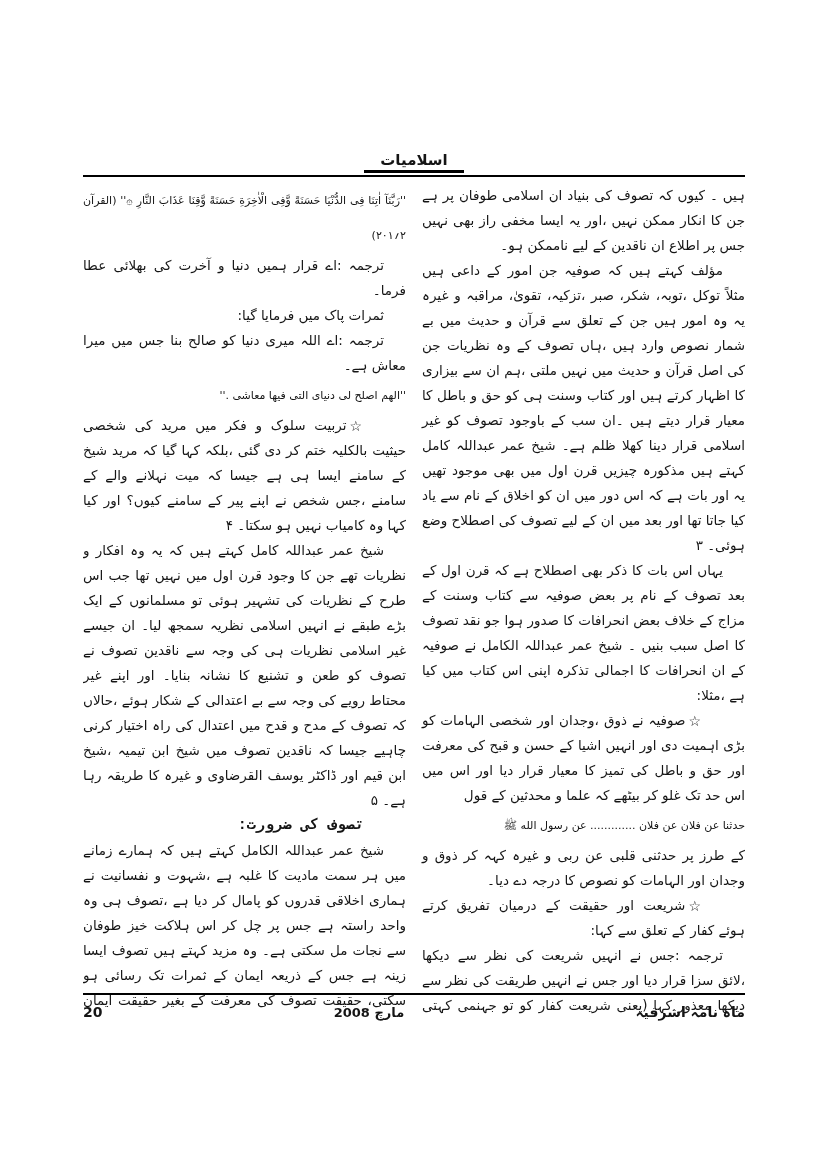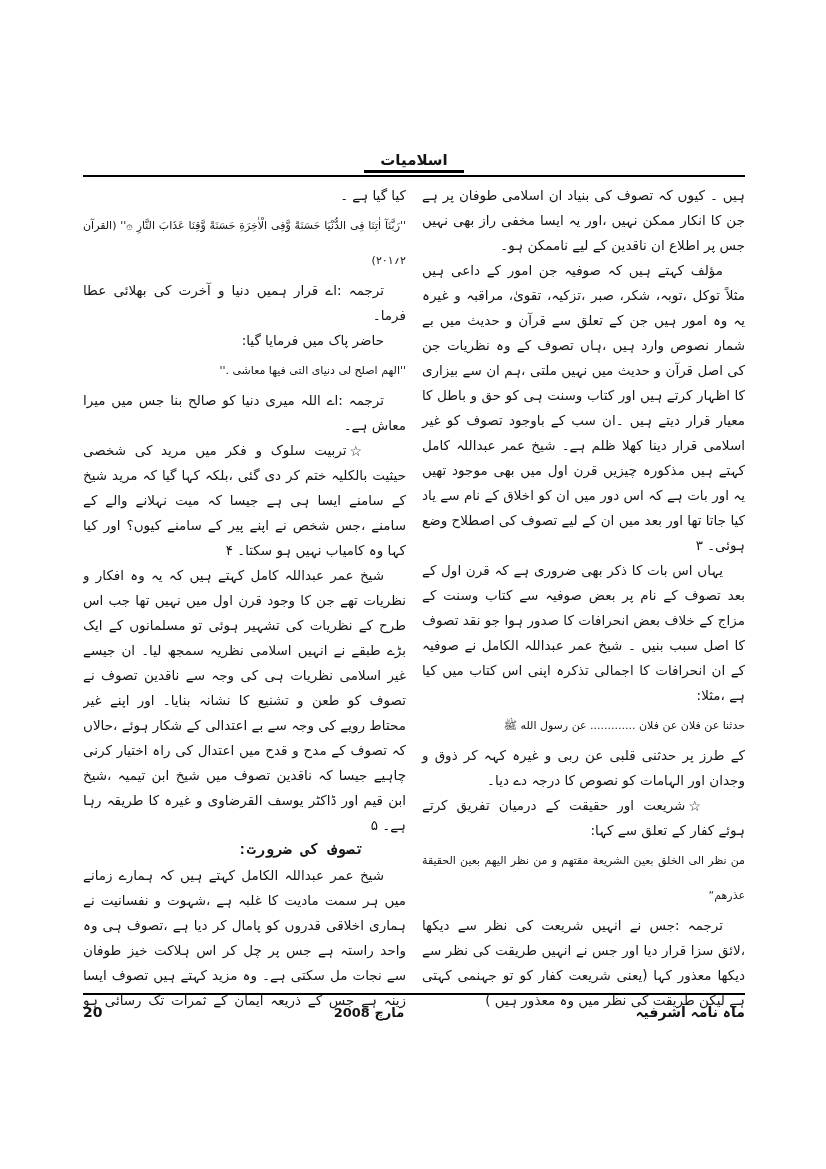--- a/index.html
+++ b/index.html
@@ -66,36 +66,35 @@
     <div class="masthead">
       <span class="title">اسلامیات</span>
     </div>
     <div class="top-rule"></div>
 
     <div class="columns">
 
       <div class="col">
         <p class="para">ہیں ۔ کیوں کہ تصوف کی بنیاد ان اسلامی طوفان پر ہے جن کا انکار ممکن نہیں ،اور یہ ایسا مخفی راز بھی نہیں جس پر اطلاع ان ناقدین کے لیے ناممکن ہو۔</p>
         <p class="para indent">مؤلف کہتے ہیں کہ صوفیہ جن امور کے داعی ہیں مثلاً توکل ،توبہ، شکر، صبر ،تزکیہ، تقویٰ، مراقبہ و غیرہ یہ وہ امور ہیں جن کے تعلق سے قرآن و حدیث میں بے شمار نصوص وارد ہیں ،ہاں تصوف کے وہ نظریات جن کی اصل قرآن و حدیث میں نہیں ملتی ،ہم ان سے بیزاری کا اظہار کرتے ہیں اور کتاب وسنت ہی کو حق و باطل کا معیار قرار دیتے ہیں ۔ان سب کے باوجود تصوف کو غیر اسلامی قرار دینا کھلا ظلم ہے۔ شیخ عمر عبداللہ کامل کہتے ہیں مذکورہ چیزیں قرن اول میں بھی موجود تھیں یہ اور بات ہے کہ اس دور میں ان کو اخلاق کے نام سے یاد کیا جاتا تھا اور بعد میں ان کے لیے تصوف کی اصطلاح وضع ہوئی۔ ۳</p>
-        <p class="para indent">یہاں اس بات کا ذکر بھی ضروری ہے کہ قرن اول کے بعد تصوف کے نام پر بعض صوفیہ سے کتاب وسنت کے مزاج کے خلاف بعض انحرافات کا صدور ہوا جو نقد تصوف کا اصل سبب بنیں ۔ شیخ عمر عبداللہ الکامل نے صوفیہ کے ان انحرافات کا اجمالی تذکرہ اپنی اس کتاب میں کیا ہے ،مثلا:</p>
+        <p class="para indent">یہاں اس بات کا ذکر بھی اصطلاح ہے کہ قرن اول کے بعد تصوف کے نام پر بعض صوفیہ سے کتاب وسنت کے مزاج کے خلاف بعض انحرافات کا صدور ہوا جو نقد تصوف کا اصل سبب بنیں ۔ شیخ عمر عبداللہ الکامل نے صوفیہ کے ان انحرافات کا اجمالی تذکرہ اپنی اس کتاب میں کیا ہے ،مثلا:</p>
+        <p class="para indent"><span class="star">☆</span><span>صوفیہ نے ذوق ،وجدان اور شخصی الہامات کو بڑی اہمیت دی اور انہیں اشیا کے حسن و قبح کی معرفت اور حق و باطل کی تمیز کا معیار قرار دیا اور اس میں اس حد تک غلو کر بیٹھے کہ علما و محدثین کے قول</span></p>
         <p class="para arabic">حدثنا عن فلان عن فلان ............. عن رسول الله ﷺ</p>
         <p class="para">کے طرز پر حدثنی قلبی عن ربی و غیرہ کہہ کر ذوق و وجدان اور الہامات کو نصوص کا درجہ دے دیا۔</p>
         <p class="para indent"><span class="star">☆</span><span>شریعت اور حقیقت کے درمیان تفریق کرتے ہوئے کفار کے تعلق سے کہا:</span></p>
-        <p class="para arabic">من نظر الی الخلق بعین الشریعة مقتهم و من نظر الیهم بعین الحقیقة عذرهم“</p>
         <p class="para indent">ترجمہ :جس نے انہیں شریعت کی نظر سے دیکھا ،لائق سزا قرار دیا اور جس نے انہیں طریقت کی نظر سے دیکھا معذور کہا (یعنی شریعت کفار کو تو جہنمی کہتی ہے لیکن طریقت کی نظر میں وہ معذور ہیں )</p>
 
       </div>
 
       <div class="col">
-        <p class="para">کیا گیا ہے ۔</p>
         <p class="para arabic">''رَبَّنَآ اٰتِنَا فِی الدُّنْیَا حَسَنَةً وَّفِی الْاٰخِرَةِ حَسَنَةً وَّقِنَا عَذَابَ النَّارِ ۞'' (القرآن ۲؍۲۰۱)</p>
         <p class="para indent">ترجمہ :اے قرار ہمیں دنیا و آخرت کی بھلائی عطا فرما۔</p>
-        <p class="para indent">حاضر پاک میں فرمایا گیا:</p>
+        <p class="para indent">ثمرات پاک میں فرمایا گیا:</p>
+        <p class="para indent">ترجمہ :اے اللہ میری دنیا کو صالح بنا جس میں میرا معاش ہے۔</p>
         <p class="para arabic">''الهم اصلح لی دنیای التی فیها معاشی .''</p>
-        <p class="para indent">ترجمہ :اے اللہ میری دنیا کو صالح بنا جس میں میرا معاش ہے۔</p>
         <p class="para indent"><span class="star">☆</span><span>تربیت سلوک و فکر میں مرید کی شخصی حیثیت بالکلیہ ختم کر دی گئی ،بلکہ کہا گیا کہ مرید شیخ کے سامنے ایسا ہی ہے جیسا کہ میت نہلانے والے کے سامنے ،جس شخص نے اپنے پیر کے سامنے کیوں؟ اور کیا کہا وہ کامیاب نہیں ہو سکتا۔ ۴</span></p>
         <p class="para indent">شیخ عمر عبداللہ کامل کہتے ہیں کہ یہ وہ افکار و نظریات تھے جن کا وجود قرن اول میں نہیں تھا جب اس طرح کے نظریات کی تشہیر ہوئی تو مسلمانوں کے ایک بڑے طبقے نے انہیں اسلامی نظریہ سمجھ لیا۔ ان جیسے غیر اسلامی نظریات ہی کی وجہ سے ناقدین تصوف نے تصوف کو طعن و تشنیع کا نشانہ بنایا۔ اور اپنے غیر محتاط رویے کی وجہ سے بے اعتدالی کے شکار ہوئے ،حالاں کہ تصوف کے مدح و قدح میں اعتدال کی راہ اختیار کرنی چاہیے جیسا کہ ناقدین تصوف میں شیخ ابن تیمیہ ،شیخ ابن قیم اور ڈاکٹر یوسف القرضاوی و غیرہ کا طریقہ رہا ہے۔ ۵</p>
         <p class="para heading">تصوف کی ضرورت:</p>
         <p class="para indent">شیخ عمر عبداللہ الکامل کہتے ہیں کہ ہمارے زمانے میں ہر سمت مادیت کا غلبہ ہے ،شہوت و نفسانیت نے ہماری اخلاقی قدروں کو پامال کر دیا ہے ،تصوف ہی وہ واحد راستہ ہے جس پر چل کر اس ہلاکت خیز طوفان سے نجات مل سکتی ہے۔ وہ مزید کہتے ہیں تصوف ایسا زینہ ہے جس کے ذریعہ ایمان کے ثمرات تک رسائی ہو سکتی، حقیقت تصوف کی معرفت کے بغیر حقیقت ایمان کی بھی معرفت نہیں ہو سکتی ،ایمان کے ثمرات یہ ہیں کہ دل میں حب الہی پیدا ہو، قلب خوف الہی سے معمور ہو جائے، بندے کے ہر عمل کا مقصد رضائے الہی ہو، توکل صرف ذات الہی پر ہو، بندہ اپنے کو غیر خدا کا محتاج نہ سمجھے ،اس کا ربط اپنے معبود سے اس قدر پختہ ہو جائے کہ ہر آن اپنے آپ کو بارگاہ الہی میں حاضر سمجھے ۔ ظاہر ہے ان ہی کیفیات کا نام حقیقی</p>
       </div>
 
     </div>
   </div>
 
   <div class="footer">

